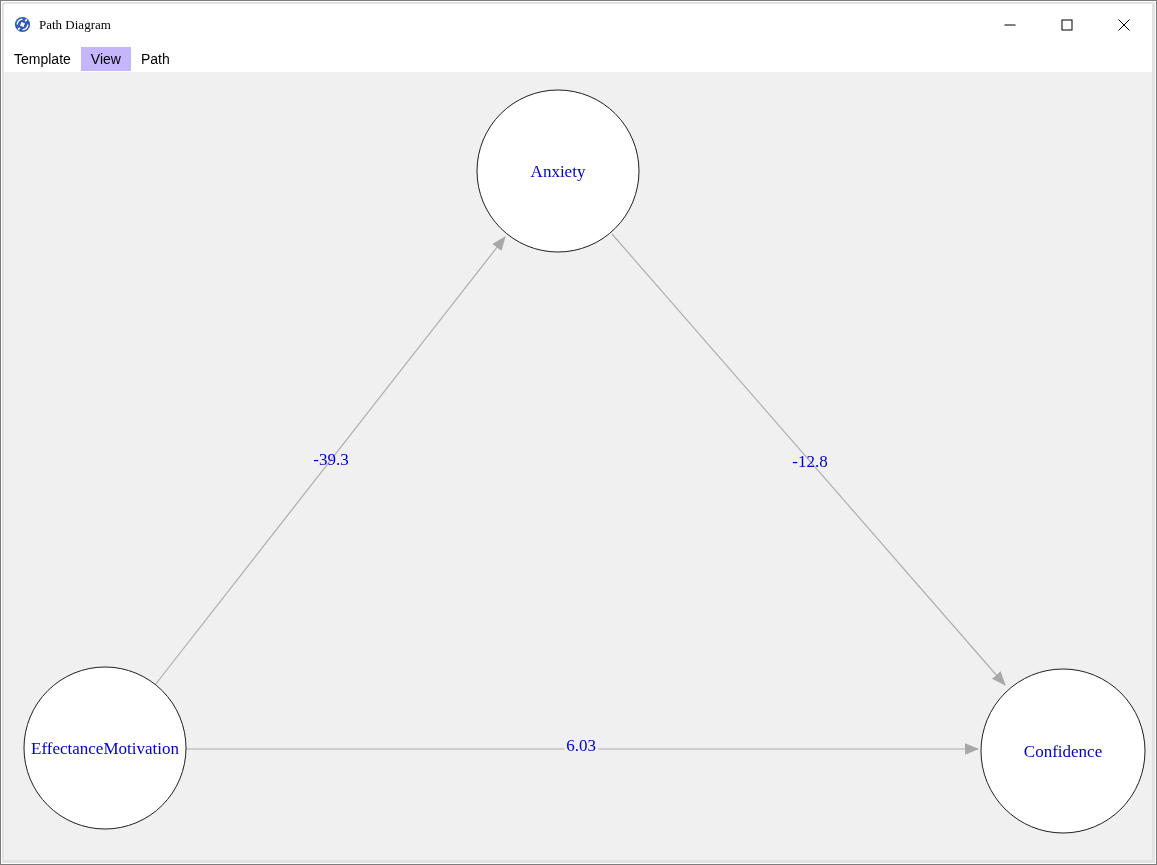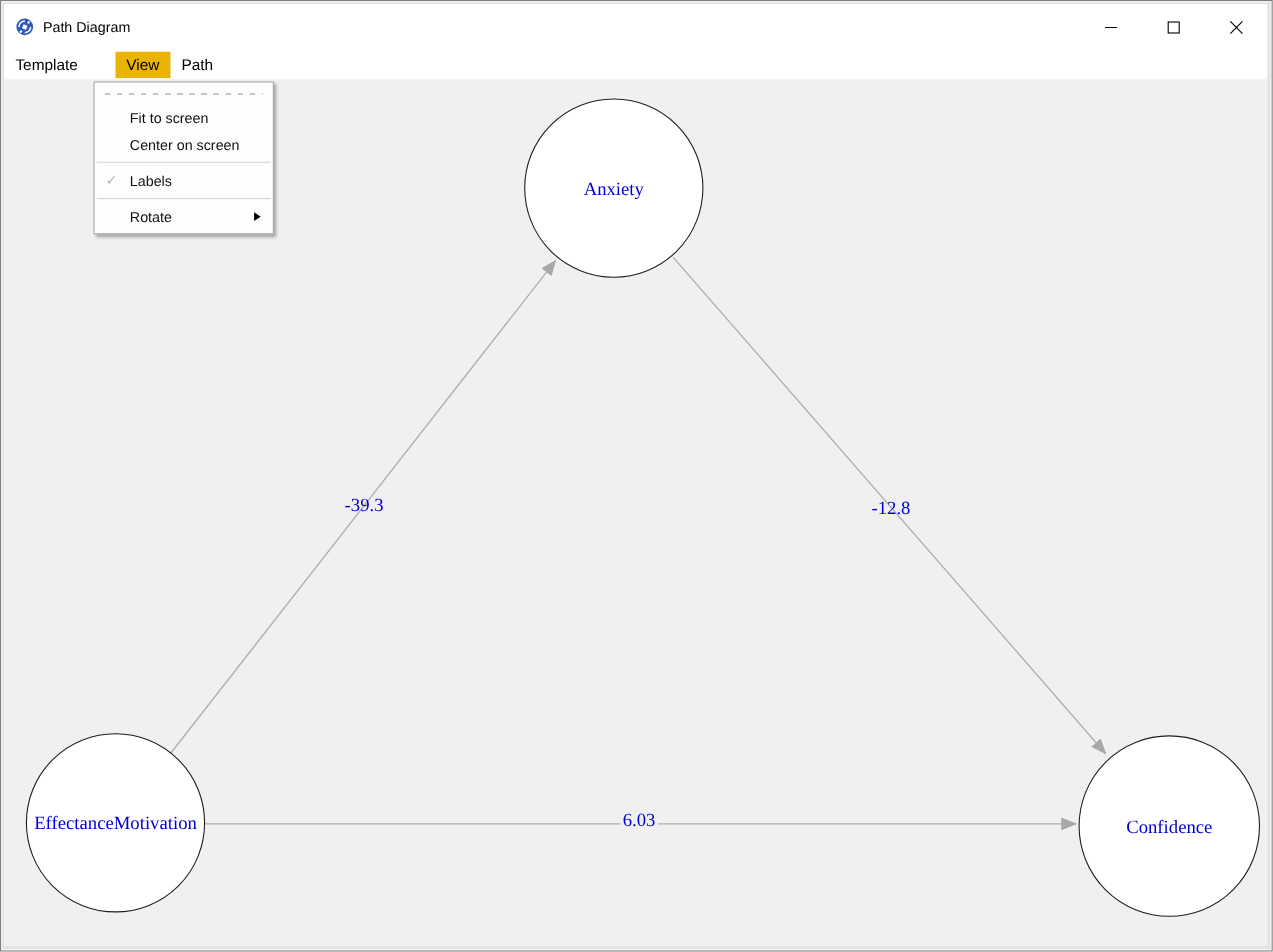--- a/index.html
+++ b/index.html
@@ -4,28 +4,28 @@
 <style>
   html,body{margin:0;padding:0;}
   body{width:1157px;height:865px;position:relative;overflow:hidden;background:#ffffff;
        font-family:"Liberation Sans","DejaVu Sans",sans-serif;-webkit-font-smoothing:antialiased;}
   .window{position:absolute;inset:0;border:1px solid #7d7d7d;background:#fff;box-sizing:border-box;}
   .inner-frame{position:absolute;inset:1px;border:2px solid #e3e3e3;border-right-width:3px;border-bottom-width:3px;box-sizing:border-box;background:#fff;}
 
   
   .titlebar{height:41px;background:#ffffff;display:flex;align-items:center;position:relative;}
   .app-icon{width:17px;height:17px;margin-left:10px;flex:0 0 auto;}
-  .title-text{margin-left:8px;font-size:13px;color:#000;}
+  .title-text{margin-left:8px;font-size:13px;color:#000;font-family:Liberation Serif, serif;}
   .win-controls{position:absolute;right:0;top:0;height:100%;display:flex;}
   .win-btn{width:57px;height:100%;display:flex;align-items:center;justify-content:center;}
 
   
   .menubar{height:27px;background:#ffffff;display:flex;align-items:center;font-size:14px;color:#000;}
   .menubar-item{padding:4px 10px;cursor:default;}
-  .menubar-item.active{background:#eab308;margin-left:24px;}
+  .menubar-item.active{background:#c4b5fd;}
 
   
   .canvas{position:absolute;left:0;right:0;top:68px;bottom:0;background:#f0f0f0;}
   .canvas svg{position:absolute;left:0;top:0;}
   .node-circle{fill:#ffffff;stroke:#1f1f1f;stroke-width:1;}
   .edge-line{stroke:#aeaeae;stroke-width:1.2;fill:none;}
   .node-label,.edge-label{font-family:"Liberation Serif","DejaVu Serif",serif;font-size:17px;fill:#0000d0;
        text-anchor:middle;dominant-baseline:middle;}
   .edge-label.halo{paint-order:stroke;stroke:#f0f0f0;stroke-width:6px;}
 
@@ -104,34 +104,15 @@
         <text class="node-label" x="554" y="101">Anxiety</text>
 
         <circle class="node-circle" cx="101" cy="676" r="81"></circle>
         <text class="node-label" x="101" y="678">EffectanceMotivation</text>
 
         <circle class="node-circle" cx="1059" cy="679" r="82"></circle>
         <text class="node-label" x="1059" y="681">Confidence</text>
       </svg>
     </div>
 
-    <div class="menu-popup">
-      <div class="tearoff"></div>
-      <div class="menu-item">
-        <span>Fit to screen</span>
-      </div>
-      <div class="menu-item">
-        <span>Center on screen</span>
-      </div>
-      <div class="menu-sep"></div>
-      <div class="menu-item">
-        <span class="check-glyph">✓</span>
-        <span>Labels</span>
-      </div>
-      <div class="menu-sep"></div>
-      <div class="menu-item">
-        <span>Rotate</span>
-        <span class="submenu-arrow"></span>
-      </div>
-    </div>
 
   </div>
 </div>
 
 </body></html>

